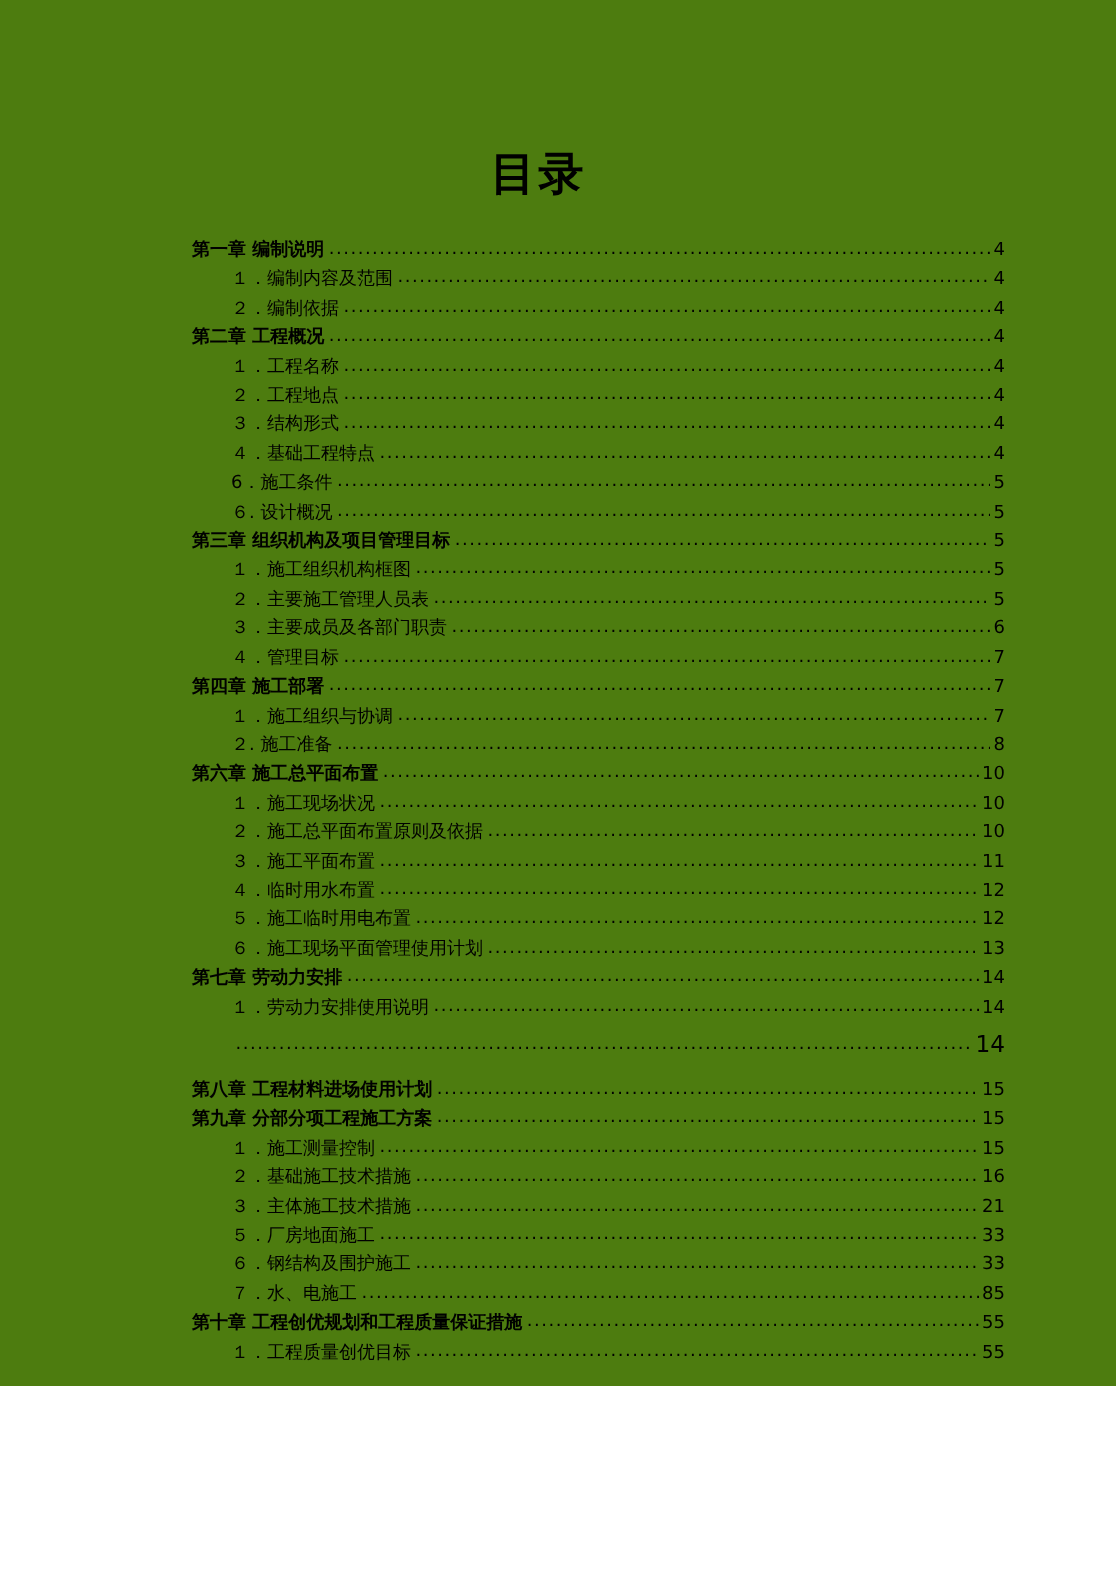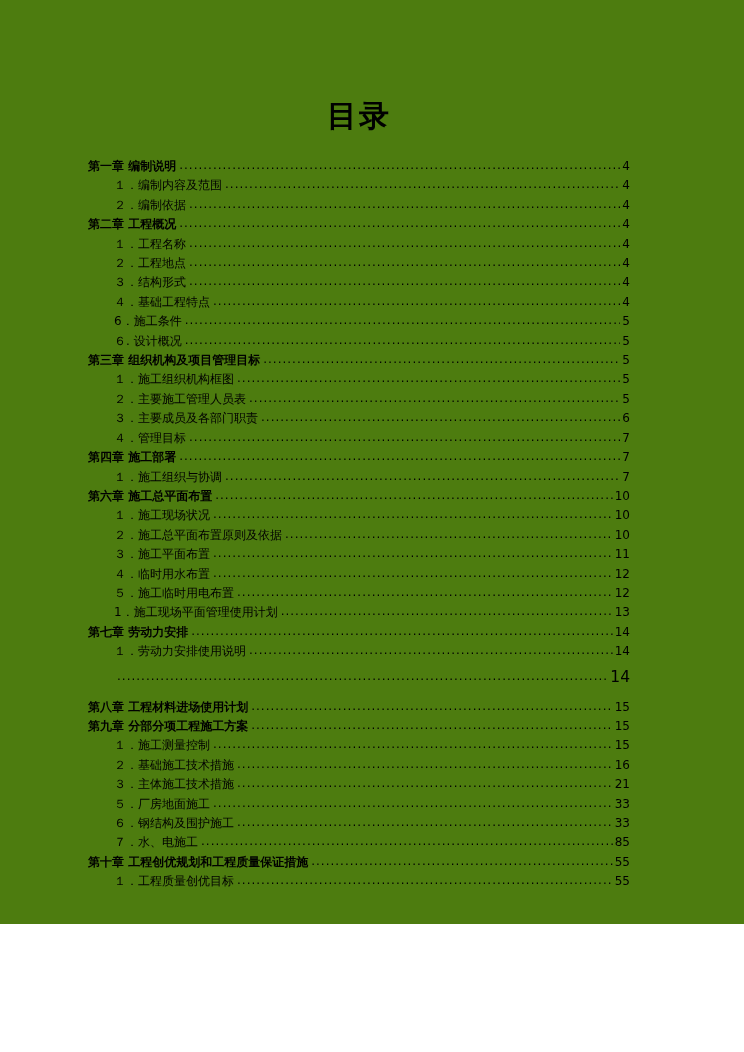--- a/index.html
+++ b/index.html
@@ -20,20 +20,21 @@
   .doc-title {
     text-align: center;
     font-size: 30px;
     font-weight: bold;
     color: #000000;
     margin: 0 0 20px 0;
     letter-spacing: 2px;
   }
   .toc-list {
     width: 100%;
+    margin-left: 40px;
   }
   .toc-row {
     display: flex;
     align-items: flex-end;
     font-size: 12px;
     line-height: 19.4px;
     color: #000000;
     white-space: nowrap;
   }
   .toc-row .label {
@@ -164,20 +165,25 @@
       <div class="toc-row chapter">
         <span class="label">第四章  施工部署</span>
         <span class="leader"></span>
         <span class="pagenum">7</span>
       </div>
       <div class="toc-row sub">
         <span class="label">１．施工组织与协调</span>
         <span class="leader"></span>
         <span class="pagenum">7</span>
       </div>
+      <div class="toc-row sub">
+        <span class="label">２.  施工准备</span>
+        <span class="leader"></span>
+        <span class="pagenum">8</span>
+      </div>
       <div class="toc-row chapter">
         <span class="label">第六章  施工总平面布置</span>
         <span class="leader"></span>
         <span class="pagenum">10</span>
       </div>
       <div class="toc-row sub">
         <span class="label">１．施工现场状况</span>
         <span class="leader"></span>
         <span class="pagenum">10</span>
       </div>
@@ -195,21 +201,21 @@
         <span class="label">４．临时用水布置</span>
         <span class="leader"></span>
         <span class="pagenum">12</span>
       </div>
       <div class="toc-row sub">
         <span class="label">５．施工临时用电布置</span>
         <span class="leader"></span>
         <span class="pagenum">12</span>
       </div>
       <div class="toc-row sub">
-        <span class="label">1．施工现场平面管理使用计划</span>
+        <span class="label">６．施工现场平面管理使用计划</span>
         <span class="leader"></span>
         <span class="pagenum">13</span>
       </div>
       <div class="toc-row chapter">
         <span class="label">第七章  劳动力安排</span>
         <span class="leader"></span>
         <span class="pagenum">14</span>
       </div>
       <div class="toc-row sub">
         <span class="label">１．劳动力安排使用说明</span>

